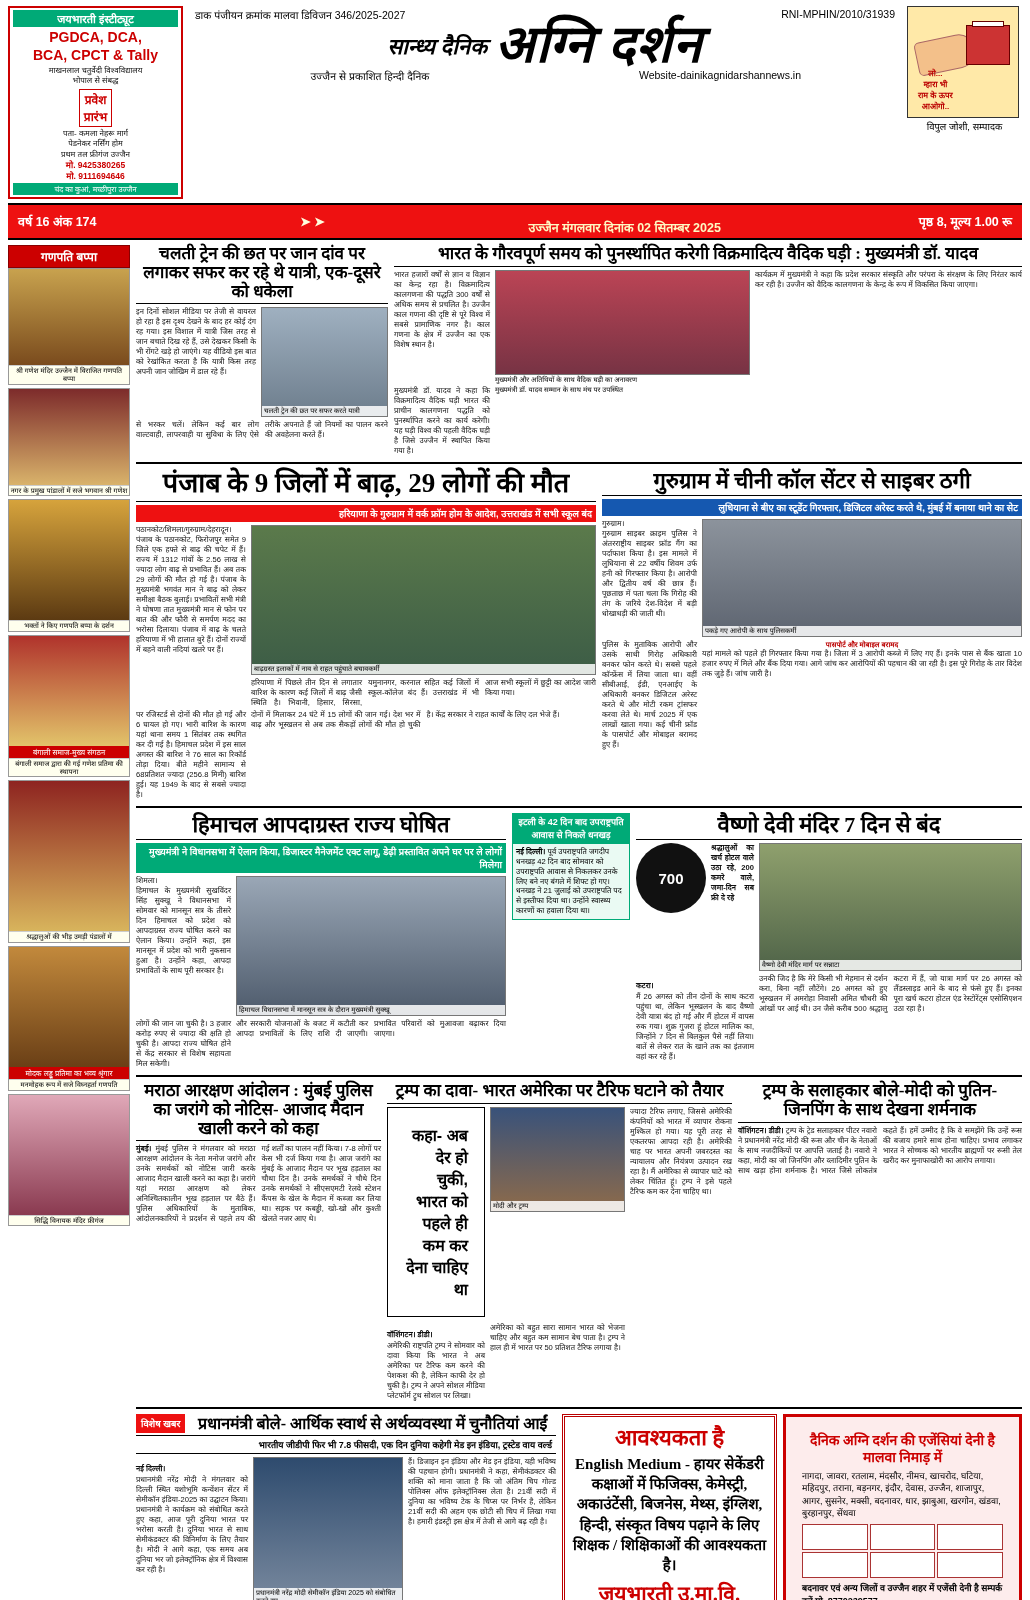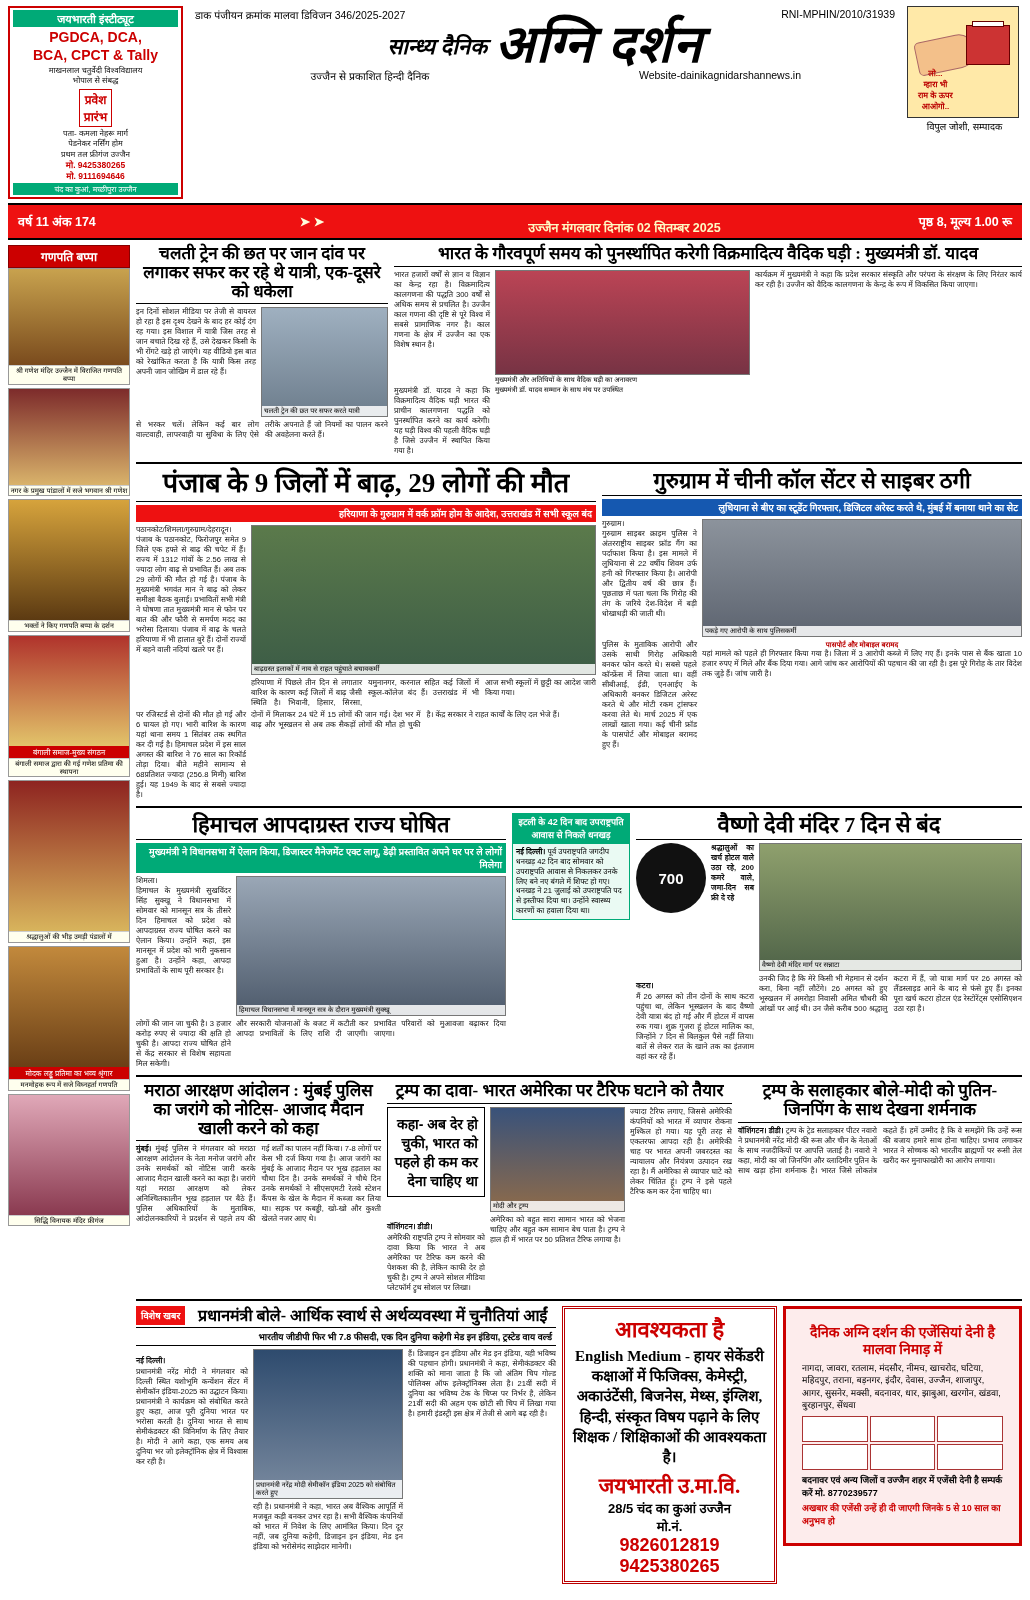--- a/index.html
+++ b/index.html
@@ -165,21 +165,21 @@
         <div class="cap" style="white-space:pre-line">लो...
 म्हारा भी
 राम के ऊपर
 आओगो..</div>
       </div>
       <div class="editor">विपुल जोशी, सम्पादक</div>
     </div>
   </div>
 
   <div class="infobar">
-    <span>वर्ष 11 अंक 174</span>
+    <span>वर्ष 16 अंक 174</span>
     <span class="arrow">➤ ➤</span>
     <span class="mid">उज्जैन मंगलवार दिनांक 02 सितम्बर 2025</span>
     <span>पृष्ठ 8, मूल्य 1.00 रू</span>
   </div>
 
   <div class="content">
 
     <div class="left-col">
       <div class="gan-head">गणपति बप्पा</div>
 
@@ -372,21 +372,21 @@
             <span style="font-weight:bold">मुंबई।</span>
             <span>मुंबई पुलिस ने मंगलवार को मराठा आरक्षण आंदोलन के नेता मनोज जरांगे और उनके समर्थकों को नोटिस जारी करके आजाद मैदान खाली करने का कहा है। जरांगे यहां मराठा आरक्षण को लेकर अनिश्चितकालीन भूख हड़ताल पर बैठे हैं।</span>
             <span>पुलिस अधिकारियों के मुताबिक, आंदोलनकारियों ने प्रदर्शन से पहले तय की गई शर्तों का पालन नहीं किया। 7-8 लोगों पर केस भी दर्ज किया गया है। आज जरांगे का मुंबई के आजाद मैदान पर भूख हड़ताल का चौथा दिन है। उनके समर्थकों ने चौथे दिन उनके समर्थकों ने सीएसएमटी रेलवे स्टेशन कैंपस के खेल के मैदान में कब्जा कर लिया था। सड़क पर कबड्डी, खो-खो और कुश्ती खेलते नजर आए थे।</span>
           </div>
         </div>
 
         <div style="width:345px">
           <div class="hl hl-md">ट्रम्प का दावा- भारत अमेरिका पर टैरिफ घटाने को तैयार</div>
           <div class="row" style="gap:5px">
             <div style="width:98px">
-              <div class="sub-bar" style="background:#fff;color:#000;border:1px solid #000;font-size:14px;padding:6px">कहा- अब देर हो चुकी, भारत को पहले ही कम कर देना चाहिए था</div>
+              <div class="sub-bar" style="background:#fff;color:#000;border:1px solid #000;font-size:16px;padding:16px">कहा- अब देर हो चुकी, भारत को पहले ही कम कर देना चाहिए था</div>
             </div>
             <div style="width:135px">
               <div class="photo" style="height:105px;background:linear-gradient(180deg,#39527a,#8e6b4a)">
                 <div class="cap">मोदी और ट्रम्प</div>
               </div>
             </div>
             <div class="body-text" style="flex:1">ज्यादा टैरिफ लगाए, जिससे अमेरिकी कंपनियों को भारत में व्यापार रोकना मुश्किल हो गया। यह पूरी तरह से एकतरफा आपदा रही है। अमेरिकी चाह पर भारत अपनी जबरदस्त का न्यायालय और नियंत्रण उत्पादन रख रहा है। मैं अमेरिका से व्यापार घाटे को लेकर चिंतित हूं। ट्रम्प ने इसे पहले टैरिफ कम कर देना चाहिए था।</div>
           </div>
           <div class="row" style="gap:5px;margin-top:3px">
             <div style="width:98px">

